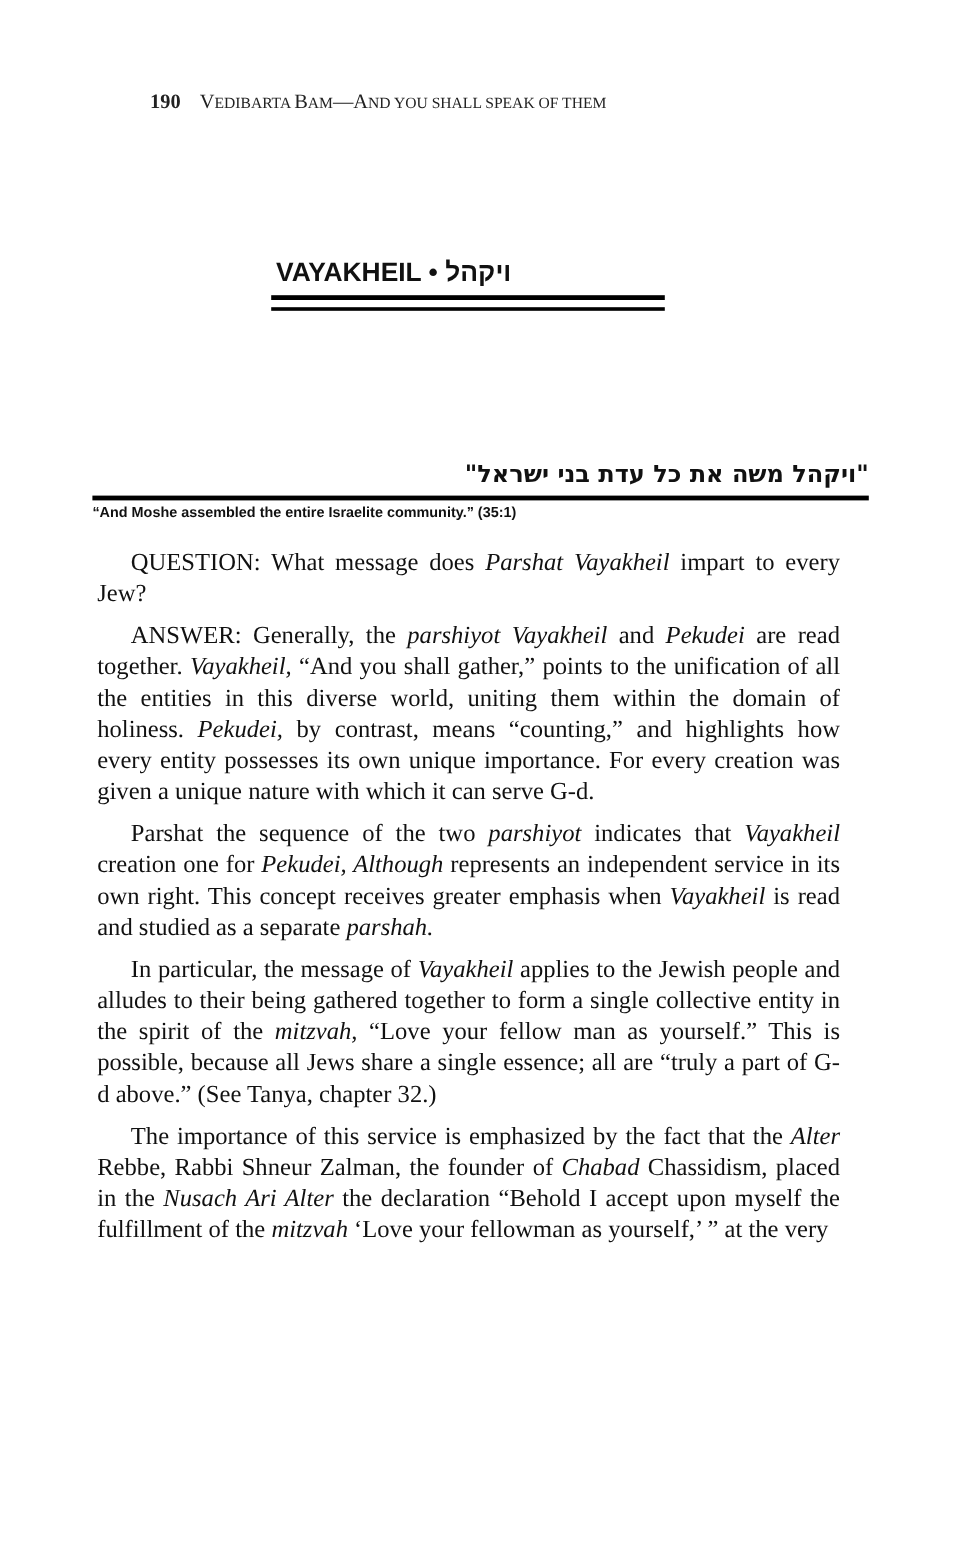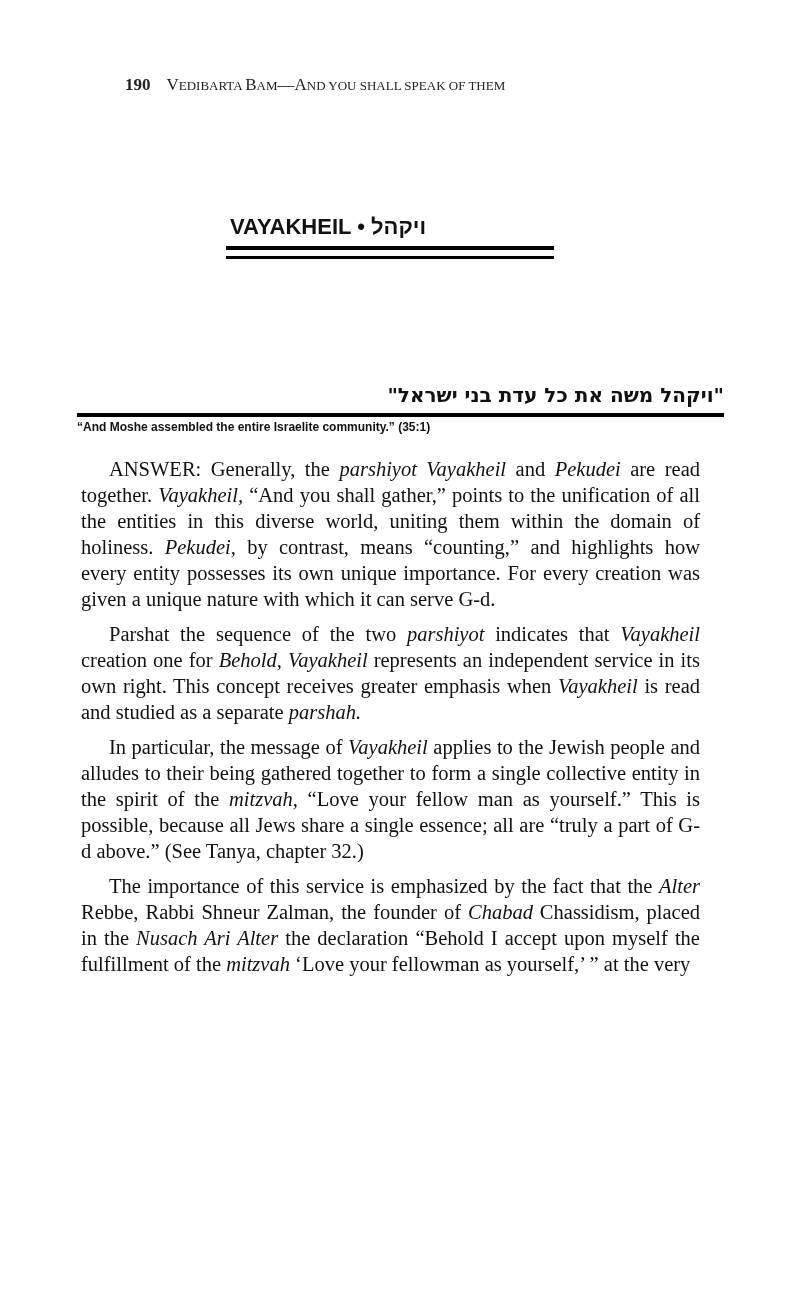--- a/index.html
+++ b/index.html
@@ -51,17 +51,18 @@
 
 <div class="chapter-title">VAYAKHEIL • ויקהל</div>
 <div class="rule-a"></div>
 <div class="rule-b"></div>
 
 <div class="verse-hebrew">"ויקהל משה את כל עדת בני ישראל"</div>
 <div class="verse-rule"></div>
 <div class="verse-english">“And Moshe assembled the entire Israelite community.” (35:1)</div>
 
 <div class="body-text" id="body-text">
+    <p><span>QUESTION: What message does </span><i>Parshat Vayakheil</i><span> impart to every Jew?</span></p>
     <p><span>ANSWER: Generally, the </span><i>parshiyot Vayakheil</i><span> and </span><i>Pekudei</i><span> are read together. </span><i>Vayakheil,</i><span> “And you shall gather,” points to the unification of all the entities in this diverse world, uniting them within the domain of holiness. </span><i>Pekudei,</i><span> by contrast, means “counting,” and highlights how every entity possesses its own unique importance. For every creation was given a unique nature with which it can serve G-d.</span></p>
-    <p><span>Parshat the sequence of the two </span><i>parshiyot</i><span> indicates that </span><i>Vayakheil</i><span> creation one for </span><i>Behold, Vayakheil</i><span> represents an independent service in its own right. This concept receives greater emphasis when </span><i>Vayakheil</i><span> is read and studied as a separate </span><i>parshah.</i></p>
+    <p><span>Parshat the sequence of the two </span><i>parshiyot</i><span> indicates that </span><i>Vayakheil</i><span> creation one for </span><i>Pekudei, Although</i><span> represents an independent service in its own right. This concept receives greater emphasis when </span><i>Vayakheil</i><span> is read and studied as a separate </span><i>parshah.</i></p>
     <p><span>In particular, the message of </span><i>Vayakheil</i><span> applies to the Jewish people and alludes to their being gathered together to form a single collective entity in the spirit of the </span><i>mitzvah,</i><span> “Love your fellow man as yourself.” This is possible, because all Jews share a single essence; all are “truly a part of G-d above.” (See Tanya, chapter 32.)</span></p>
     <p><span>The importance of this service is emphasized by the fact that the </span><i>Alter</i><span> Rebbe, Rabbi Shneur Zalman, the founder of </span><i>Chabad</i><span> Chassidism, placed in the </span><i>Nusach Ari Alter</i><span> the declaration “Behold I accept upon myself the fulfillment of the </span><i>mitzvah</i><span> ‘Love your fellowman as yourself,’ ” at the very</span></p>
   </div>
 
 </body></html>

